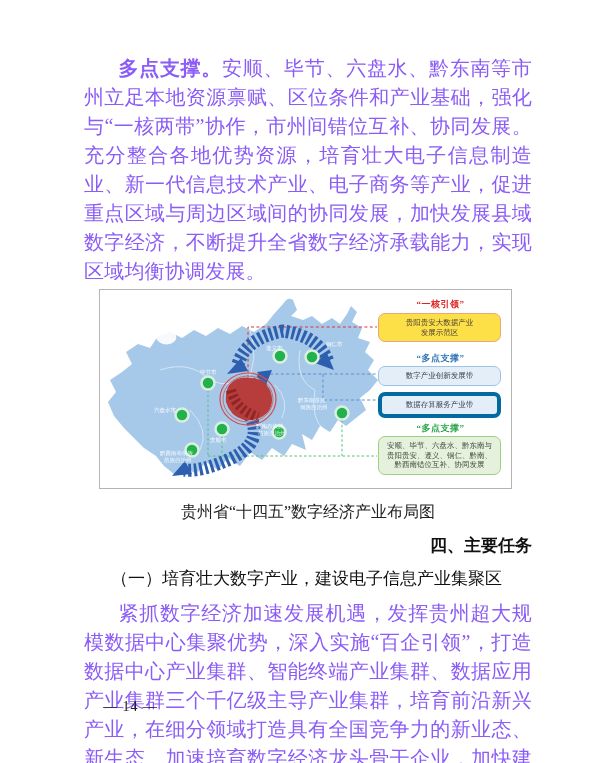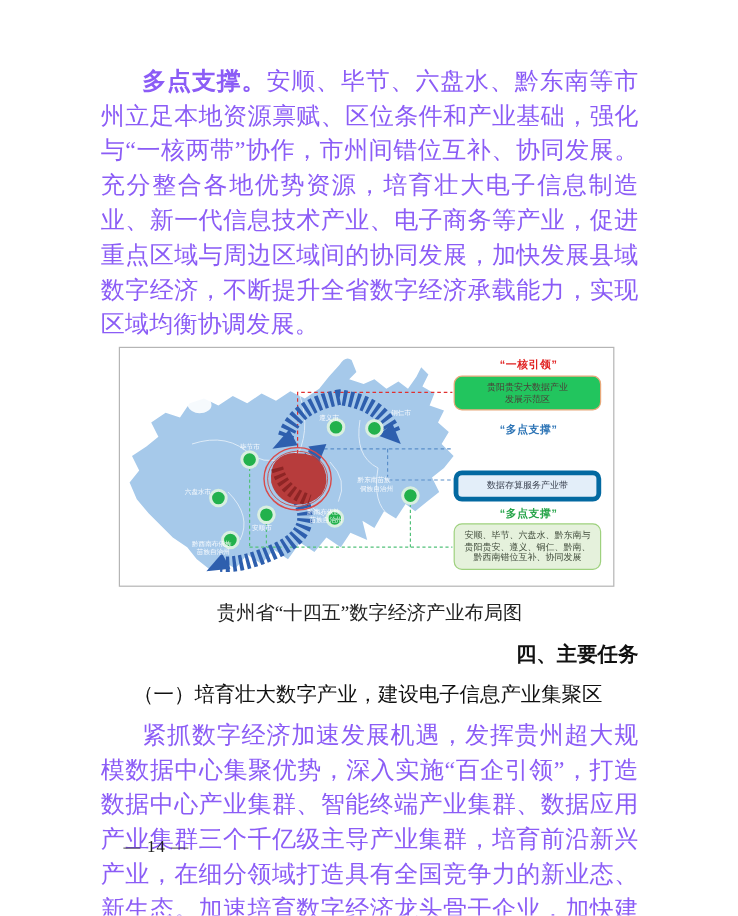--- a/index.html
+++ b/index.html
@@ -15,34 +15,34 @@
   .para .indent{display:inline-block;width:34px;}
   .lead{font-weight:bold;}
   
   .figure{
     position:relative;width:411px;height:198px;margin:3px 0 0 15px;
     border:1px solid #b5b5b5;background:#ffffff;
   }
   .figure svg{position:absolute;left:0;top:0;}
   .fig-title{
     position:absolute;left:278px;width:125px;text-align:center;
-    font-family:Liberation Sans, sans-serif;
+    font-family:Liberation Serif, serif;
     font-size:9px;font-weight:bold;letter-spacing:0.5px;
   }
   .fig-title.core{top:8px;color:#e02020;}
   .fig-title.belts{top:62px;color:#2e75b6;}
   .fig-title.points{top:132px;color:#27a54a;}
   .fig-box{
     position:absolute;left:278px;width:123px;box-sizing:border-box;
     border-radius:7px;text-align:center;color:#4a4038;
     font-family:"Liberation Sans","DejaVu Sans",sans-serif;
     font-size:7.5px;line-height:9.5px;padding:4px 3px;
   }
   .fig-box span{display:block;}
-  .box-orange{top:23px;background:#22c55e;border:1px solid #e8a87a;}
+  .box-orange{top:23px;background:#fde047;border:1px solid #e8a87a;}
   .box-blue1{top:76px;background:#e3eef9;border:1px solid #9dc3e6;color:#3a4150;padding:4px 3px;}
   .box-blue2{top:102px;background:#e3eef9;border:4px solid #0369a1;color:#3a4150;padding:4px 3px;}
   .box-green{top:146px;background:#e5f1dc;border:1px solid #9ed17e;color:#3f4a3a;}
   
   .caption{margin:12px 0 0 0;text-align:center;font-size:16px;line-height:22px;color:#222;}
   .h-section{
     margin:10px 0 0 0;font-family:"Liberation Sans","DejaVu Sans",sans-serif;
     font-size:17px;line-height:25px;font-weight:bold;color:#111;text-indent:26px;text-align:right;
   }
   .h-sub{margin:8px 0 0 0;font-size:17px;line-height:25px;color:#111;text-indent:27px;}
@@ -121,20 +121,21 @@
         <text x="64" y="172">苗族自治州</text>
       </g>
     </svg>
 
     <div class="fig-title core">“一核引领”</div>
     <div class="fig-box box-orange">
       <span>贵阳贵安大数据产业</span>
       <span>发展示范区</span>
     </div>
     <div class="fig-title belts">“多点支撑”</div>
+    <div class="fig-box box-blue1">数字产业创新发展带</div>
     <div class="fig-box box-blue2">数据存算服务产业带</div>
     <div class="fig-title points">“多点支撑”</div>
     <div class="fig-box box-green">
       <span>安顺、毕节、六盘水、黔东南与</span>
       <span>贵阳贵安、遵义、铜仁、黔南、</span>
       <span>黔西南错位互补、协同发展</span>
     </div>
   </div>
 
   <p class="caption">贵州省“十四五”数字经济产业布局图</p>

